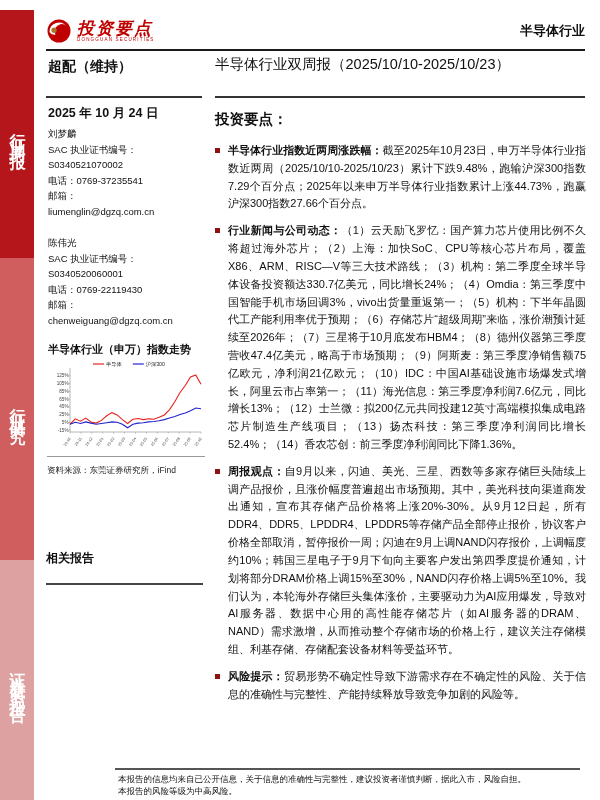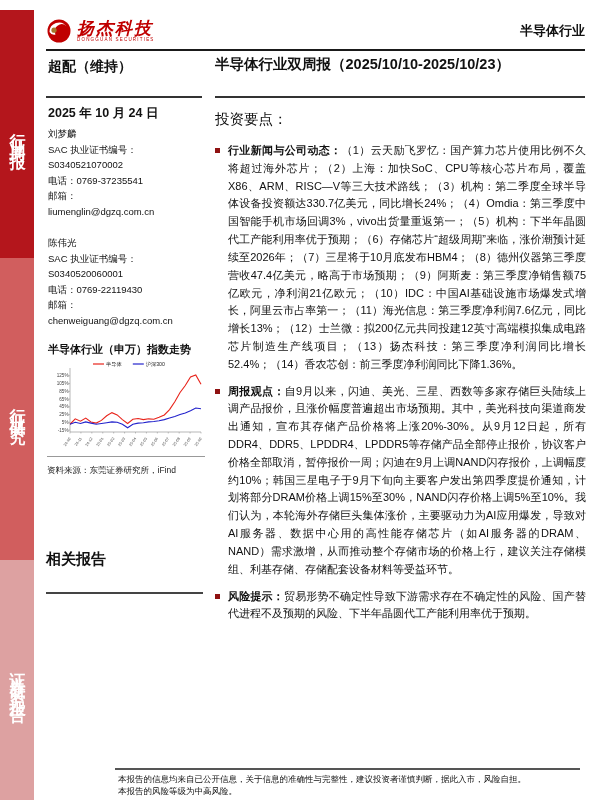--- a/index.html
+++ b/index.html
@@ -13,35 +13,35 @@
   .seg-3{top:550px;height:240px;background:#dda1a1;}
   .seg span{writing-mode:vertical-rl;color:#fff;font-weight:bold;font-size:16px;letter-spacing:7px;}
   
   .logo-row{position:absolute;left:46px;top:14px;width:539px;height:34px;display:flex;justify-content:space-between;align-items:center;}
   .logo{display:flex;align-items:center;gap:5px;}
   .logo-name{color:#c00000;font-weight:bold;font-size:17px;font-family:"Liberation Serif","DejaVu Serif",serif;font-style:italic;line-height:17px;letter-spacing:2px;}
   .logo-sub{color:#c00000;font-size:4.5px;letter-spacing:1.2px;line-height:6px;}
   .industry-tag{font-weight:bold;font-size:13px;}
   .header-rule{position:absolute;left:46px;top:49px;width:539px;height:2px;background:#1a1a1a;}
   .rating{position:absolute;left:48px;top:58px;font-weight:bold;font-size:14px;}
-  .doc-title{position:absolute;left:215px;top:55px;width:370px;font-weight:bold;font-size:14.5px;}
+  .doc-title{position:absolute;left:215px;top:55px;width:370px;font-weight:normal;font-size:14.5px;}
   .doc-subtitle{position:absolute;left:215px;top:80px;width:370px;text-align:right;font-weight:bold;font-size:10.5px;}
   .rating-rule{position:absolute;left:46px;top:96px;width:156px;height:1.5px;background:#333;}
   .title-rule{position:absolute;left:215px;top:96px;width:370px;height:1.5px;background:#333;}
   
   .date{position:absolute;left:48px;top:105px;font-weight:bold;font-size:12.5px;}
   .analysts{position:absolute;left:48px;top:126px;width:158px;font-size:9.5px;line-height:15.5px;}
   .analyst{margin-bottom:16px;}
   .chart-title{position:absolute;left:48px;top:342px;width:158px;font-weight:bold;font-size:11px;}
   .chart-box{position:absolute;left:47px;top:358px;width:158px;height:96px;}
   .chart-source{position:absolute;left:47px;top:456px;width:158px;font-size:8.5px;color:#222;border-top:1px solid #999;padding-top:8px;}
-  .related{position:absolute;left:46px;top:550px;width:157px;font-weight:bold;font-size:15px;border-bottom:2px solid #444;padding-bottom:23px;}
+  .related{position:absolute;left:46px;top:550px;width:157px;font-weight:bold;font-size:12px;border-bottom:2px solid #444;padding-bottom:16px;}
   
   .main{position:absolute;left:215px;top:110px;width:371px;}
-  .main-heading{font-weight:normal;font-size:14.5px;margin-bottom:13px;}
+  .main-heading{font-weight:bold;font-size:14.5px;margin-bottom:13px;}
   .bullet{display:flex;gap:8px;margin-bottom:9px;}
   .bullet-marker{flex:0 0 auto;width:5px;height:5px;background:#8f1212;margin-top:6px;}
   .bullet-text{font-size:11px;line-height:1.62;text-align:justify;}
   .lead{font-weight:bold;}
   
   .footer-rule{position:absolute;left:115px;top:768px;width:465px;height:1.5px;background:#555;}
   .footer-text{position:absolute;left:118px;top:773px;width:462px;font-size:8.5px;line-height:12px;color:#111;}
 </style>
 </head>
 <body>
@@ -61,21 +61,21 @@
   </div>
 
   <div class="logo-row">
     <div class="logo">
       <svg width="26" height="26" viewBox="0 0 26 26">
         <circle cx="13" cy="13" r="11.5" fill="#c00000"></circle>
         <path d="M3.5 14 A 9.5 9.5 0 0 1 20.5 8.2 A 7 7 0 0 0 9.5 16.5 A 5.5 5.5 0 0 1 3.5 14 Z" fill="#ffffff"></path>
         <circle cx="8" cy="12.2" r="2.6" fill="#a8762a"></circle>
       </svg>
       <div>
-        <div class="logo-name">扬杰科技</div>
+        <div class="logo-name">投资要点</div>
         <div class="logo-sub">DONGGUAN SECURITIES</div>
       </div>
     </div>
     <div class="industry-tag">半导体行业</div>
   </div>
   <div class="header-rule"></div>
 
   <div class="rating">超配（维持）</div>
   <div class="doc-title">半导体行业双周报（2025/10/10-2025/10/23）</div>
   <div class="rating-rule"></div>
@@ -155,34 +155,38 @@
         <line x1="85.8" y1="6" x2="96.8" y2="6" stroke="#2222cc" stroke-width="1.2"></line>
         <text x="98.8" y="8" font-size="5.2" text-anchor="start" fill="#222" font-family="Liberation Sans, sans-serif">沪深300</text>
       </svg></div>
   <div class="chart-source">资料来源：东莞证券研究所，iFind</div>
 
   <div class="related">相关报告</div>
 
   <div class="main">
     <div class="main-heading">投资要点：</div>
 
+    <div class="bullet">
+      <div class="bullet-marker"></div>
+      <div class="bullet-text"><span class="lead">半导体行业指数近两周涨跌幅：</span><span>截至2025年10月23日，申万半导体行业指数近两周（2025/10/10-2025/10/23）累计下跌9.48%，跑输沪深300指数7.29个百分点；2025年以来申万半导体行业指数累计上涨44.73%，跑赢沪深300指数27.66个百分点。</span></div>
+    </div>
 
     <div class="bullet">
       <div class="bullet-marker"></div>
       <div class="bullet-text"><span class="lead">行业新闻与公司动态：</span><span>（1）云天励飞罗忆：国产算力芯片使用比例不久将超过海外芯片；（2）上海：加快SoC、CPU等核心芯片布局，覆盖X86、ARM、RISC—V等三大技术路线；（3）机构：第二季度全球半导体设备投资额达330.7亿美元，同比增长24%；（4）Omdia：第三季度中国智能手机市场回调3%，vivo出货量重返第一；（5）机构：下半年晶圆代工产能利用率优于预期；（6）存储芯片“超级周期”来临，涨价潮预计延续至2026年；（7）三星将于10月底发布HBM4；（8）德州仪器第三季度营收47.4亿美元，略高于市场预期；（9）阿斯麦：第三季度净销售额75亿欧元，净利润21亿欧元；（10）IDC：中国AI基础设施市场爆发式增长，阿里云市占率第一；（11）海光信息：第三季度净利润7.6亿元，同比增长13%；（12）士兰微：拟200亿元共同投建12英寸高端模拟集成电路芯片制造生产线项目；（13）扬杰科技：第三季度净利润同比增长52.4%；（14）香农芯创：前三季度净利润同比下降1.36%。</span></div>
     </div>
 
     <div class="bullet">
       <div class="bullet-marker"></div>
       <div class="bullet-text"><span class="lead">周报观点：</span><span>自9月以来，闪迪、美光、三星、西数等多家存储巨头陆续上调产品报价，且涨价幅度普遍超出市场预期。其中，美光科技向渠道商发出通知，宣布其存储产品价格将上涨20%-30%。从9月12日起，所有DDR4、DDR5、LPDDR4、LPDDR5等存储产品全部停止报价，协议客户价格全部取消，暂停报价一周；闪迪在9月上调NAND闪存报价，上调幅度约10%；韩国三星电子于9月下旬向主要客户发出第四季度提价通知，计划将部分DRAM价格上调15%至30%，NAND闪存价格上调5%至10%。我们认为，本轮海外存储巨头集体涨价，主要驱动力为AI应用爆发，导致对AI服务器、数据中心用的高性能存储芯片（如AI服务器的DRAM、NAND）需求激增，从而推动整个存储市场的价格上行，建议关注存储模组、利基存储、存储配套设备材料等受益环节。</span></div>
     </div>
 
     <div class="bullet">
       <div class="bullet-marker"></div>
-      <div class="bullet-text"><span class="lead">风险提示：</span><span>贸易形势不确定性导致下游需求存在不确定性的风险、国产替代进程不及预期的风险、下半年晶圆代工产能利用率优于预期。</span></div>
+      <div class="bullet-text"><span class="lead">风险提示：</span><span>贸易形势不确定性导致下游需求存在不确定性的风险、关于信息的准确性与完整性、产能持续释放导致竞争加剧的风险等。</span></div>
     </div>
   </div>
 
   <div class="footer-rule"></div>
   <div class="footer-text">
     <div>本报告的信息均来自已公开信息，关于信息的准确性与完整性，建议投资者谨慎判断，据此入市，风险自担。</div>
     <div>本报告的风险等级为中高风险。</div>
   </div>
 
 </div>

